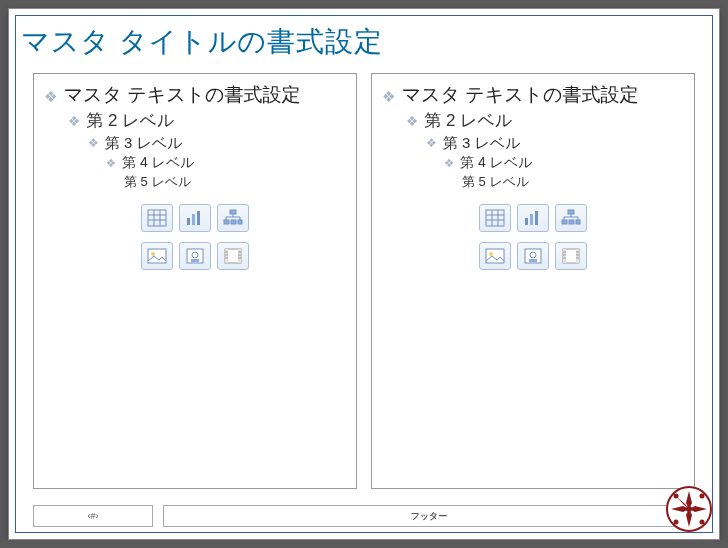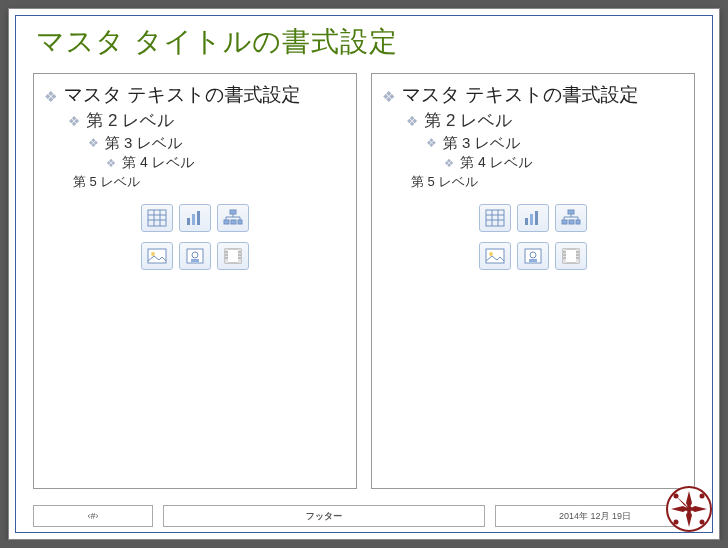--- a/index.html
+++ b/index.html
@@ -19,25 +19,25 @@
   border: 1px solid #888;
   box-shadow: 0 2px 6px rgba(0,0,0,0.3);
 }
 .slide-inner {
   position: absolute;
   inset: 6px;
   border: 1.5px solid #385e9d;
 }
 .title-box {
   position: absolute;
-  left: 27px;
+  left: 12px;
   top: 14px;
   right: 24px;
   font-size: 28px;
-  color: #4d7c0f;
+  color: #0369a1;
   letter-spacing: 1px;
   font-weight: 400;
 }
 .content-row {
   position: absolute;
   left: 24px;
   right: 24px;
   top: 64px;
   bottom: 50px;
   display: flex;
@@ -49,21 +49,21 @@
   background: #fff;
   padding: 8px 4px;
   position: relative;
 }
 .lvl { display: flex; align-items: flex-start; line-height: 1.4; }
 .lvl .bul { color: #a8b4c8; margin-right: 6px; font-size: 0.8em; position: relative; top: .25em;}
 .lvl1 { font-size: 19px; margin-left: 6px; color: #222; }
 .lvl2 { font-size: 17px; margin-left: 30px; color: #333; }
 .lvl3 { font-size: 15px; margin-left: 50px; color: #333; }
 .lvl4 { font-size: 14px; margin-left: 68px; color: #333; }
-.lvl5 { font-size: 13px; margin-left: 35px; color: #333; }
+.lvl5 { font-size: 13px; margin-left: 86px; color: #333; }
 
 .icon-grid {
   position: absolute;
   left: 50%;
   top: 130px;
   transform: translateX(-50%);
   display: grid;
   grid-template-columns: repeat(3, 32px);
   grid-template-rows: repeat(2, 28px);
   gap: 10px 6px;
@@ -277,21 +277,20 @@
               <line x1="15" y1="11" x2="18" y2="11" stroke="#888"></line>
             </svg>
           </div>
       </div>
     </div>
   </div>
 
   <div class="footer-row">
     <div class="footer-cell pg">‹#›</div>
     <div class="footer-cell ft">フッター</div>
-    <div class="footer-cell dt">2014年 12月 19日</div>
   </div>
 
   <div class="seal">
     <svg viewBox="0 0 48 48">
       <circle cx="24" cy="24" r="22" fill="#fff" stroke="#8b1a1a" stroke-width="2"></circle>
       <g fill="#8b1a1a">
         <path d="M24 6 L27 18 L24 24 L21 18 Z"></path>
         <path d="M24 42 L27 30 L24 24 L21 30 Z"></path>
         <path d="M6 24 L18 27 L24 24 L18 21 Z"></path>
         <path d="M42 24 L30 27 L24 24 L30 21 Z"></path>

